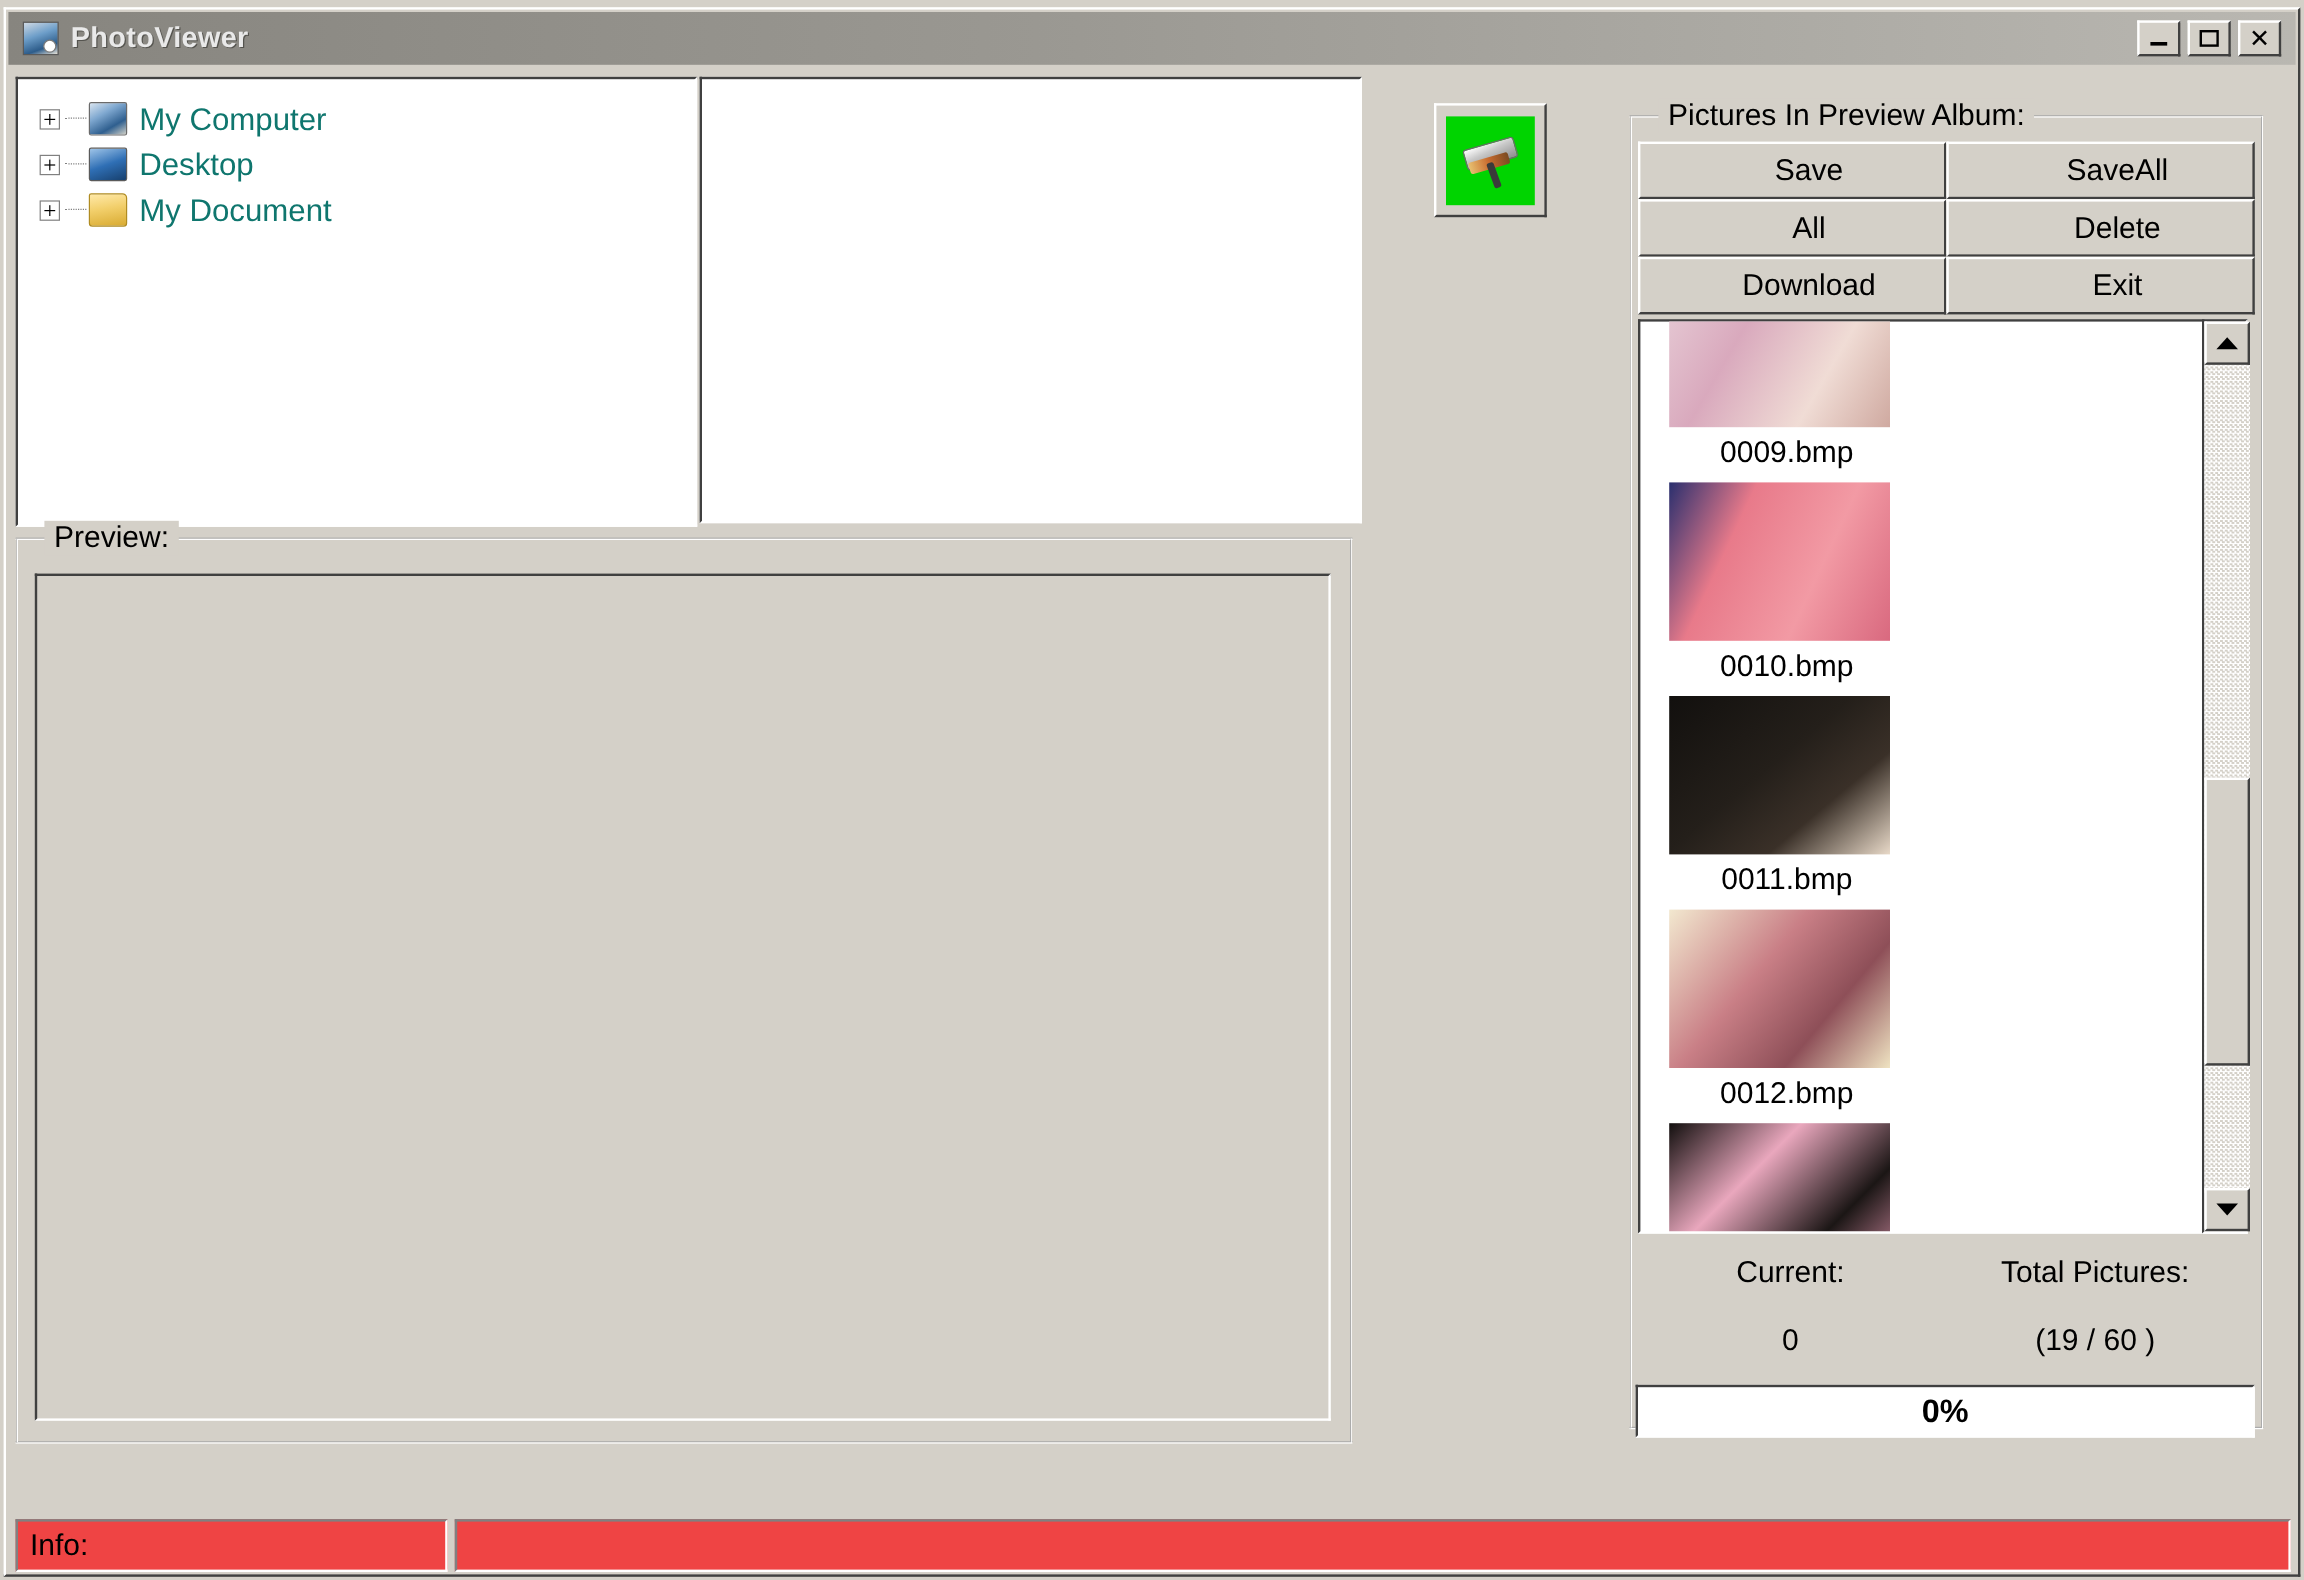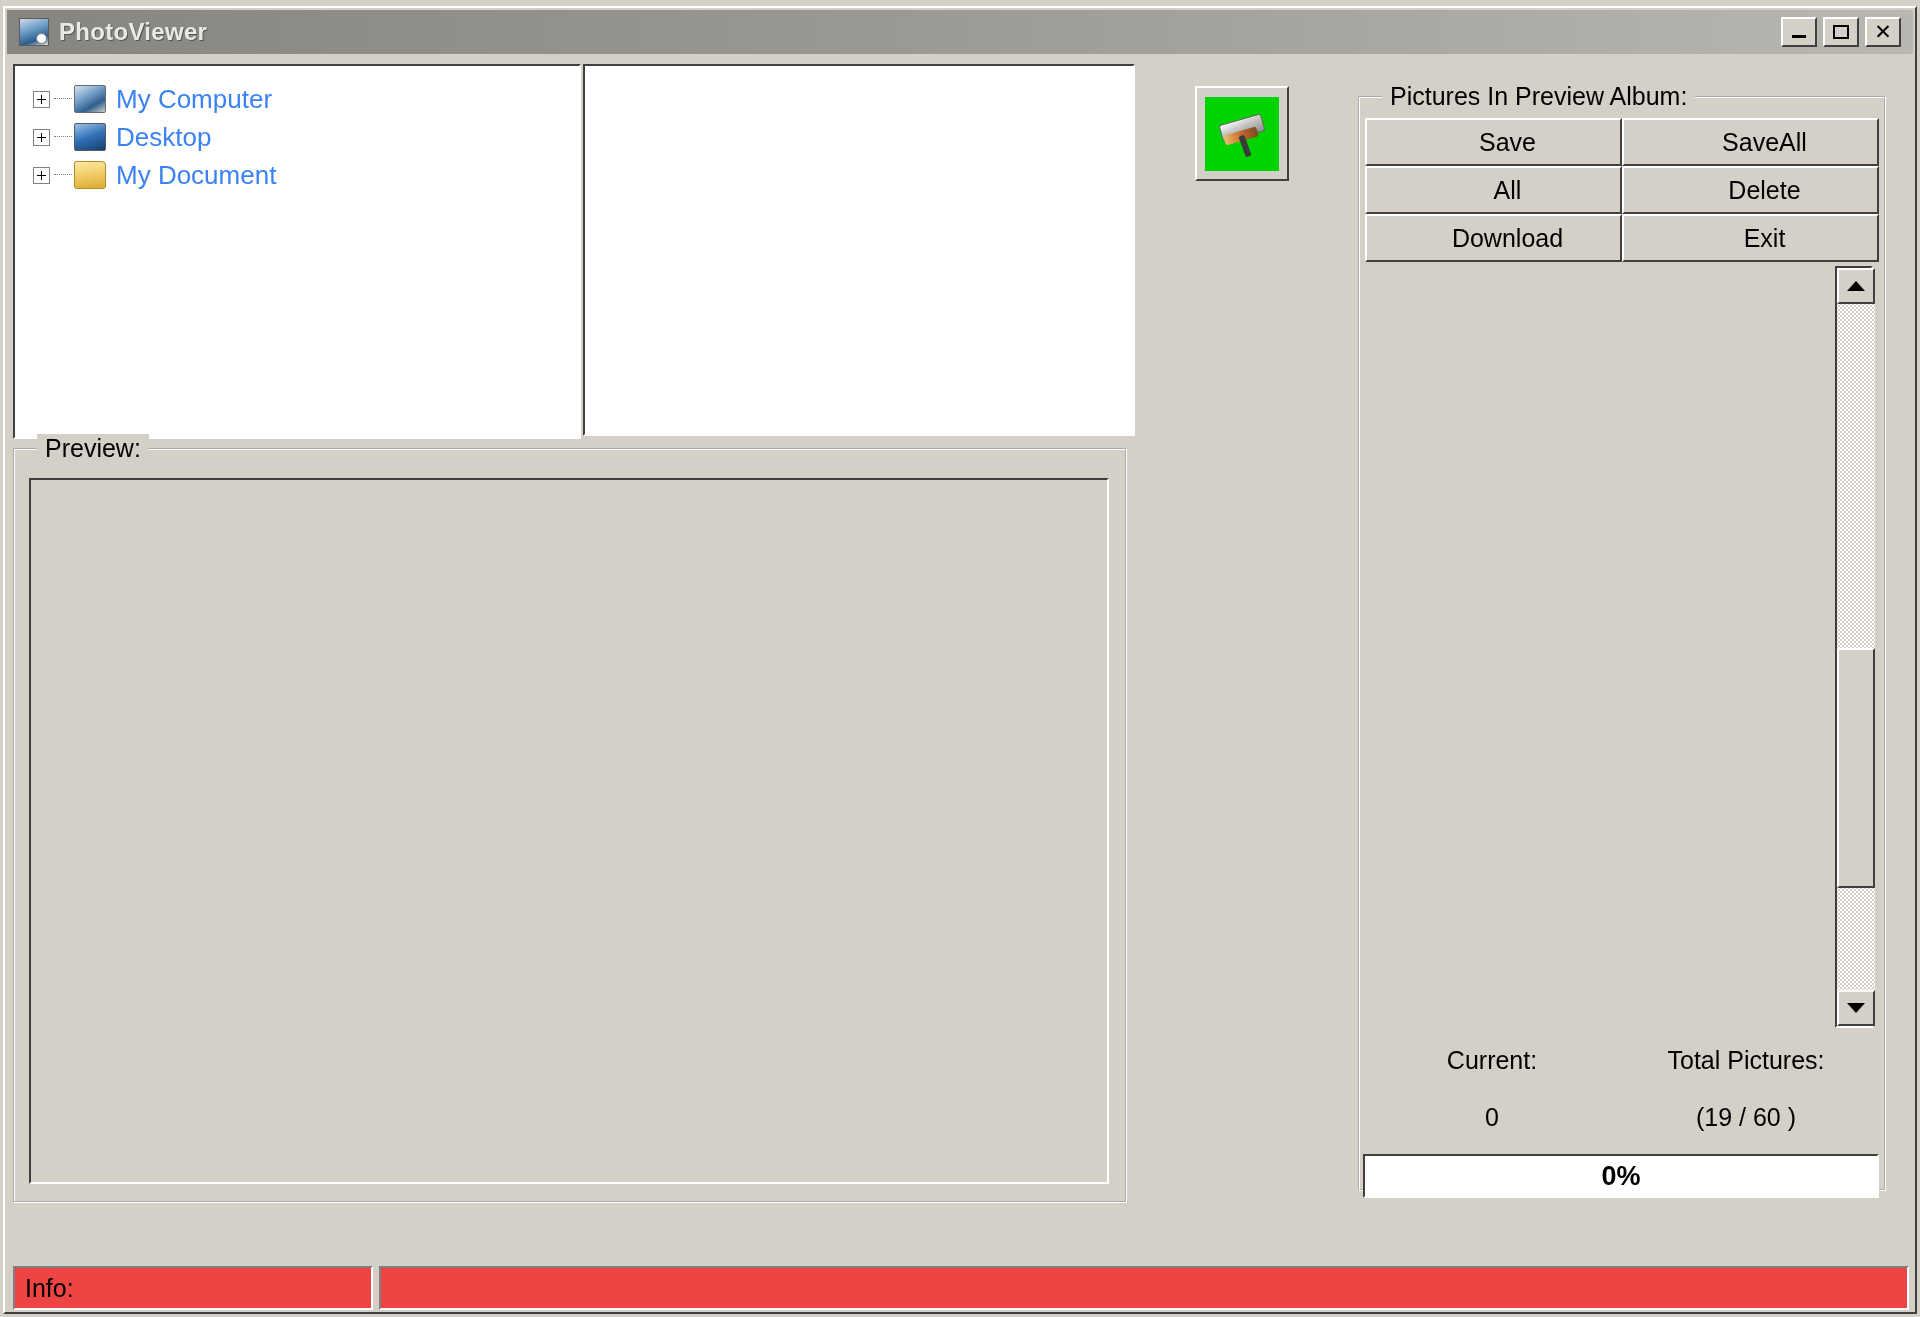--- a/index.html
+++ b/index.html
@@ -59,21 +59,21 @@
   .tree-dots{width:18px;height:1px;border-top:1px dotted #808080;flex:0 0 auto;}
   .tree-ico{width:30px;height:26px;flex:0 0 auto;margin:0 10px 0 2px;position:relative;}
   .ico-computer{background:linear-gradient(150deg,#d8e4f0 0%,#7fa8d0 35%,#2f5f8f 70%,#cfcfc6 100%);
       border:1px solid #6a6a6a;border-radius:2px;}
   .ico-desktop{background:linear-gradient(160deg,#9ec4e8 0%,#2f6fb5 50%,#17406e 100%);
       border:1px solid #5a5a5a;border-radius:2px;}
   .ico-folder{background:linear-gradient(170deg,#ffe9a8 0%,#f2cf6b 45%,#d9ab32 100%);
       border:1px solid #b08c22;border-radius:2px 4px 3px 3px;}
   .ico-folder:before{content:"";position:absolute;left:2px;top:-3px;width:11px;height:5px;
       background:#f5d madness;}
-  .tree-label{font-size:26px;color:#3b82f6;white-space:nowrap;}
+  .tree-label{font-size:26px;color:#0f766e;white-space:nowrap;}
 
   
   .paint-btn{position:absolute;left:1190px;top:78px;width:94px;height:95px;
       background:#d4d0c8;display:flex;align-items:center;justify-content:center;}
   .paint-inner{width:74px;height:74px;background:#00d400;position:relative;
       display:flex;align-items:center;justify-content:center;}
   .roller{width:52px;height:46px;position:relative;}
   .roller .bar{position:absolute;left:4px;top:8px;width:42px;height:16px;
       background:linear-gradient(170deg,#ffffff 0%,#c9c9c9 40%,#8d8d8d 100%);
       border:1px solid #6a6a6a;transform:rotate(-16deg);border-radius:3px;}
@@ -212,20 +212,43 @@
 
   <div class="album-btns">
     <div class="btn">Save</div>
     <div class="btn">SaveAll</div>
     <div class="btn">All</div>
     <div class="btn">Delete</div>
     <div class="btn">Download</div>
     <div class="btn">Exit</div>
   </div>
 
+  <div class="thumb-scroll sunken">
+    <div class="thumb-grid" id="thumb-grid">
+          <div class="thumb-cell">
+            <div class="thumb-img" style="background: linear-gradient(120deg, rgb(232, 207, 216) 0%, rgb(217, 169, 189) 35%, rgb(240, 220, 213) 70%, rgb(207, 169, 160) 100%);"></div>
+            <div class="thumb-cap">0009.bmp</div>
+          </div>
+          <div class="thumb-cell">
+            <div class="thumb-img" style="background: linear-gradient(115deg, rgb(42, 47, 110) 0%, rgb(232, 122, 138) 30%, rgb(242, 154, 164) 65%, rgb(217, 105, 127) 100%);"></div>
+            <div class="thumb-cap">0010.bmp</div>
+          </div>
+          <div class="thumb-cell">
+            <div class="thumb-img" style="background: linear-gradient(140deg, rgb(18, 16, 14) 0%, rgb(36, 31, 26) 45%, rgb(58, 48, 40) 70%, rgb(232, 217, 200) 100%);"></div>
+            <div class="thumb-cap">0011.bmp</div>
+          </div>
+          <div class="thumb-cell">
+            <div class="thumb-img" style="background: linear-gradient(130deg, rgb(242, 232, 207) 0%, rgb(201, 127, 134) 40%, rgb(142, 79, 88) 70%, rgb(239, 227, 194) 100%);"></div>
+            <div class="thumb-cap">0012.bmp</div>
+          </div>
+          <div class="thumb-cell">
+            <div class="thumb-img" style="background: linear-gradient(135deg, rgb(18, 15, 14) 0%, rgb(233, 167, 189) 35%, rgb(27, 22, 21) 70%, rgb(216, 143, 166) 100%);"></div>
+          </div>
+        </div>
+  </div>
 
   <div class="sb sunken">
     <div class="sb-track"></div>
     <div class="sb-btn sb-up">
           <div class="arr arr-u"></div>
         </div>
     <div class="sb-thumb"></div>
     <div class="sb-btn sb-dn">
           <div class="arr arr-d"></div>
         </div>

